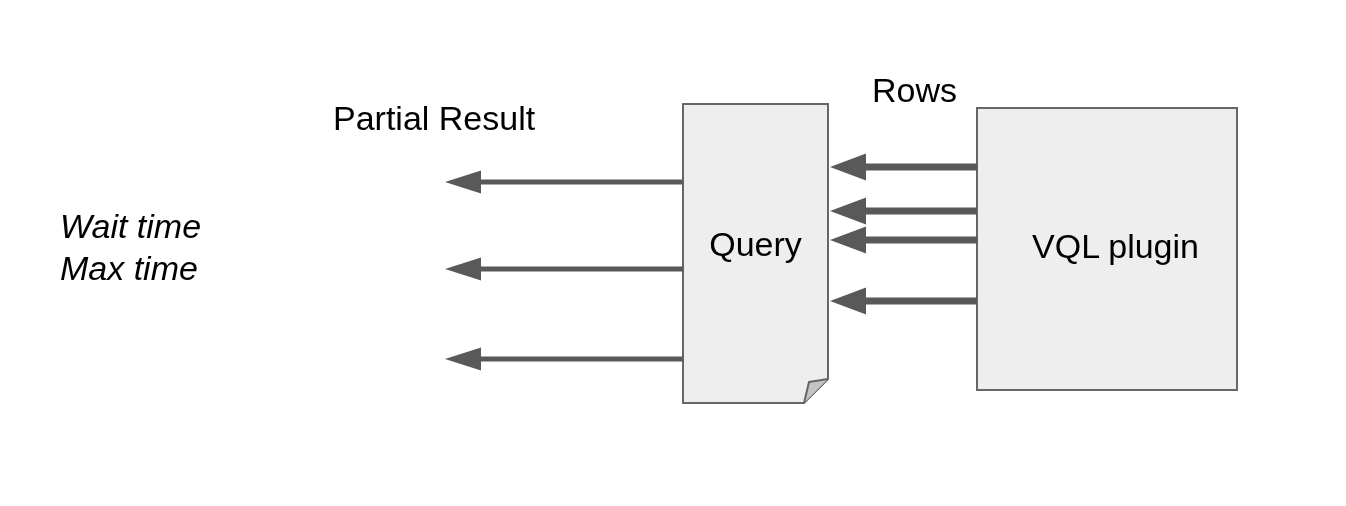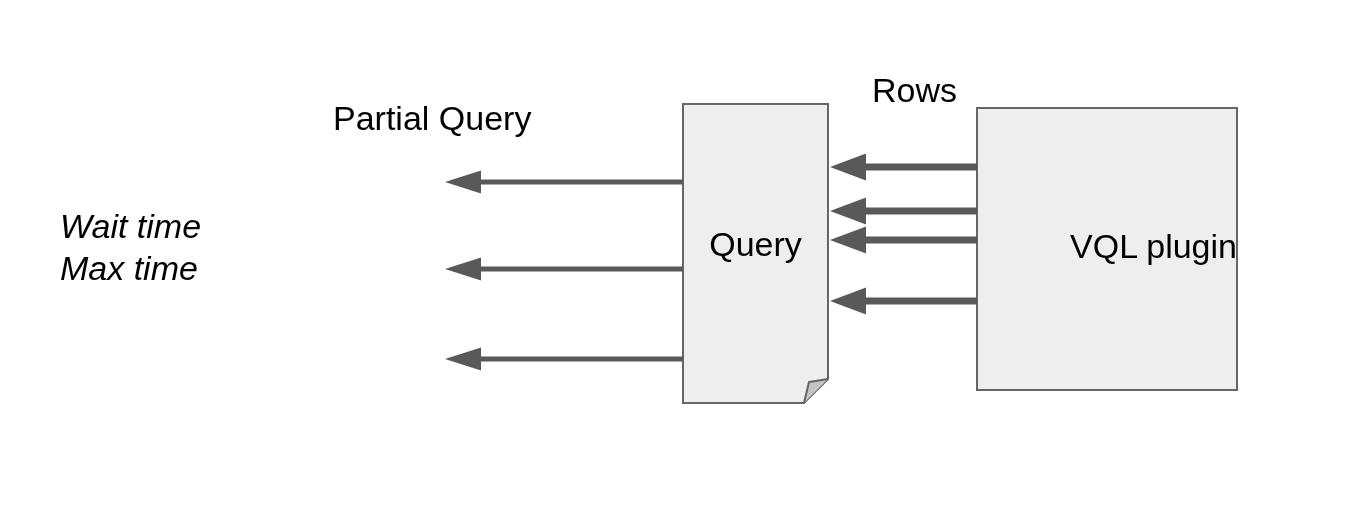--- a/index.html
+++ b/index.html
@@ -64,21 +64,21 @@
     width: 145px;
     height: 299px;
     justify-content: center;
   }
   #query-label span { transform: translateY(-9px); }
   #vql-label {
     left: 977px;
     top: 108px;
     width: 260px;
     height: 282px;
-    justify-content: flex-end;
+    justify-content: center;
     padding-left: 17px;
     box-sizing: border-box;
   }
   #vql-label span { transform: translateY(-3px); }
   #partial-result-label { left: 333px; top: 97px; }
   #wait-time-label { left: 60px; top: 205px; font-style: italic; }
   #rows-label { left: 872px; top: 69px; }
 </style>
 </head>
 <body>
@@ -124,21 +124,21 @@
 
   <div id="vql-label" class="node-label">
     <span>VQL plugin</span>
   </div>
 
   <div id="rows-label" class="diagram-label">
     <span>Rows</span>
   </div>
 
   <div id="partial-result-label" class="diagram-label">
-    <span>Partial Query</span>
+    <span>Partial Result</span>
   </div>
 
   <div id="wait-time-label" class="diagram-label">
     <span>Wait time</span>
     <span>Max time</span>
   </div>
 
 </div>
 
 </body></html>

